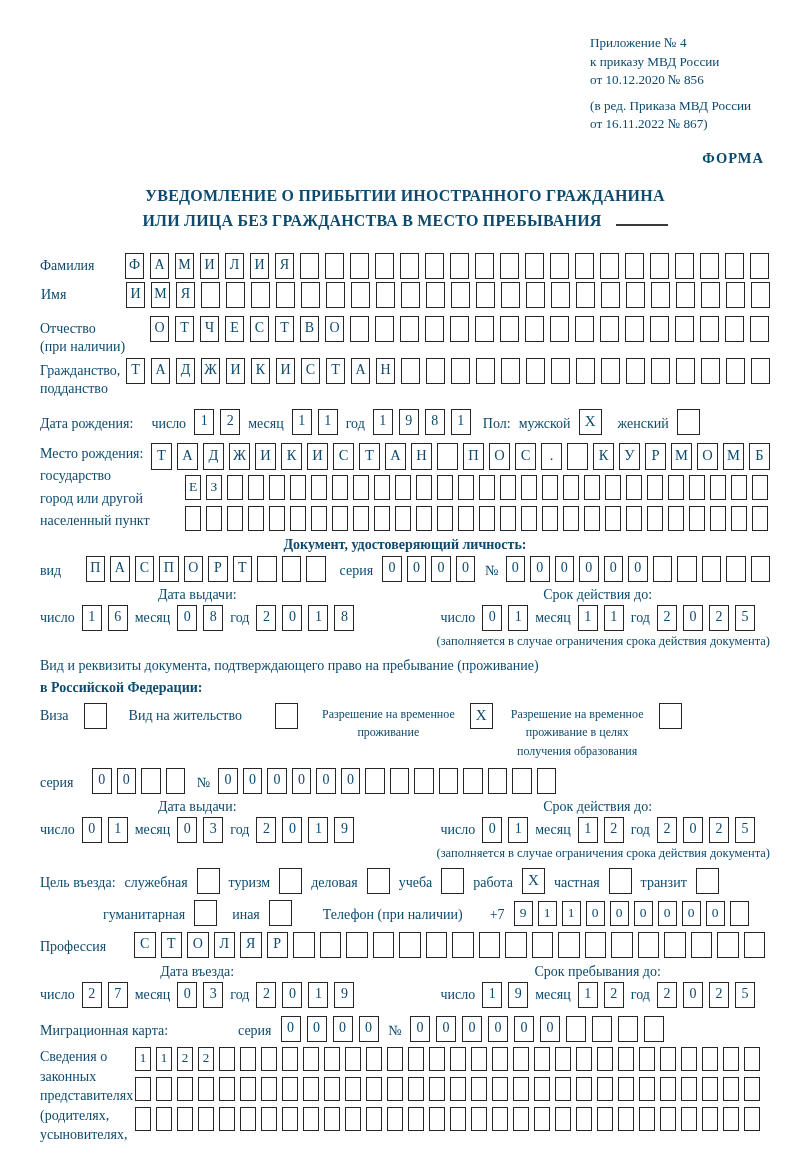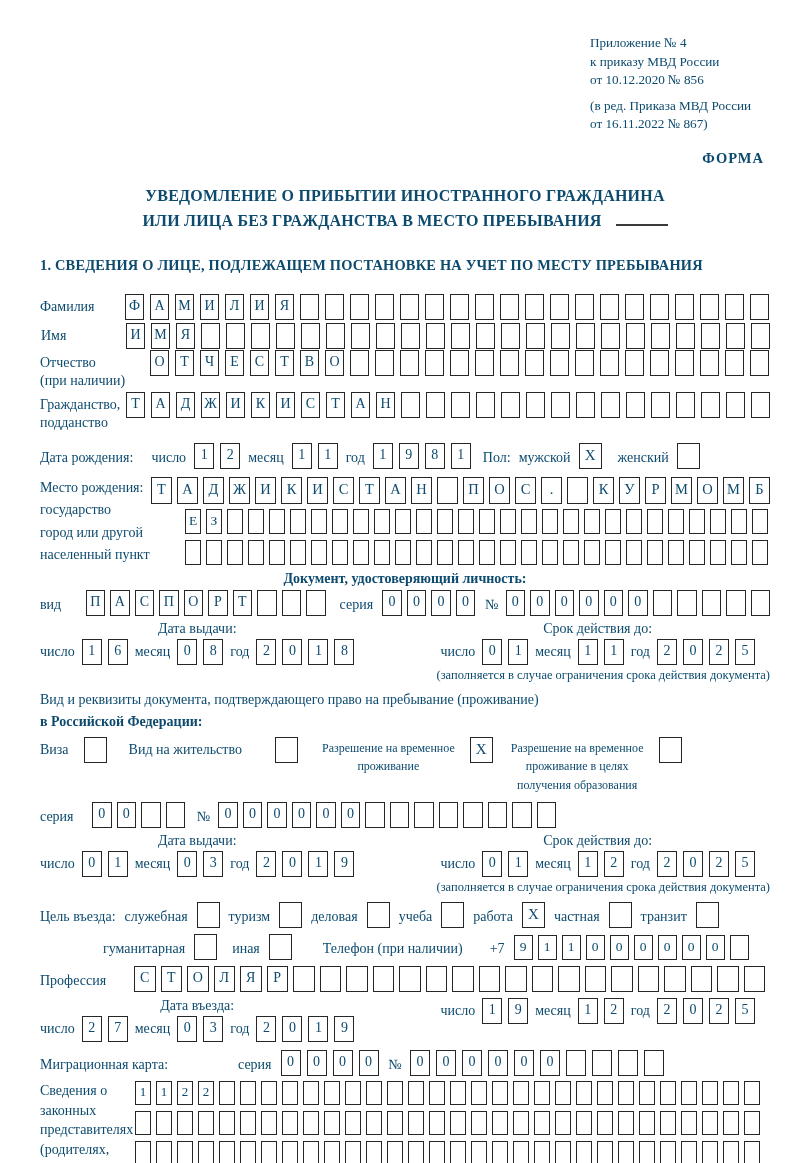--- a/index.html
+++ b/index.html
@@ -62,21 +62,20 @@
     <div>от 16.11.2022 № 867)</div>
   </div>
 
   <div class="form-label">ФОРМА</div>
 
   <div class="title">
     <div>УВЕДОМЛЕНИЕ О ПРИБЫТИИ ИНОСТРАННОГО ГРАЖДАНИНА</div>
     <div><span>ИЛИ ЛИЦА БЕЗ ГРАЖДАНСТВА В МЕСТО ПРЕБЫВАНИЯ</span><span class="blank"></span></div>
   </div>
 
-  <div class="sec-heading">1. СВЕДЕНИЯ О ЛИЦЕ, ПОДЛЕЖАЩЕМ ПОСТАНОВКЕ НА УЧЕТ ПО МЕСТУ ПРЕБЫВАНИЯ</div>
 
   <div class="frow" style="margin-top:20px;">
     <div class="lbl" style="width:85px;">Фамилия</div>
     <div class="cells sz-a">
         <span class="cell">Ф</span>
         <span class="cell">А</span>
         <span class="cell">М</span>
         <span class="cell">И</span>
         <span class="cell">Л</span>
         <span class="cell">И</span>
@@ -128,21 +127,21 @@
         <span class="cell"></span>
         <span class="cell"></span>
         <span class="cell"></span>
         <span class="cell"></span>
         <span class="cell"></span>
         <span class="cell"></span>
         <span class="cell"></span>
       </div>
   </div>
 
-  <div class="frow" style="margin-top:1px;">
+  <div class="frow" style="margin-top:8px;">
     <div style="width:110px;">
       <div class="lbl2">Отчество</div>
       <div class="lbl2" style="padding-top:0;">(при наличии)</div>
     </div>
     <div class="cells sz-a">
         <span class="cell">О</span>
         <span class="cell">Т</span>
         <span class="cell">Ч</span>
         <span class="cell">Е</span>
         <span class="cell">С</span>
@@ -604,20 +603,21 @@
         <span class="dl">год</span>
         <span class="cells sz-e">
             <span class="cell">2</span>
             <span class="cell">0</span>
             <span class="cell">1</span>
             <span class="cell">9</span>
           </span>
       </div>
     </div>
     <div class="date-group dg-right">
+      <div class="date-heading">Срок пребывания до:</div>
       <div class="date-line">
         <span class="dl">число</span>
         <span class="cells sz-e">
             <span class="cell">1</span>
             <span class="cell">9</span>
           </span>
         <span class="dl">месяц</span>
         <span class="cells sz-e">
             <span class="cell">1</span>
             <span class="cell">2</span>

